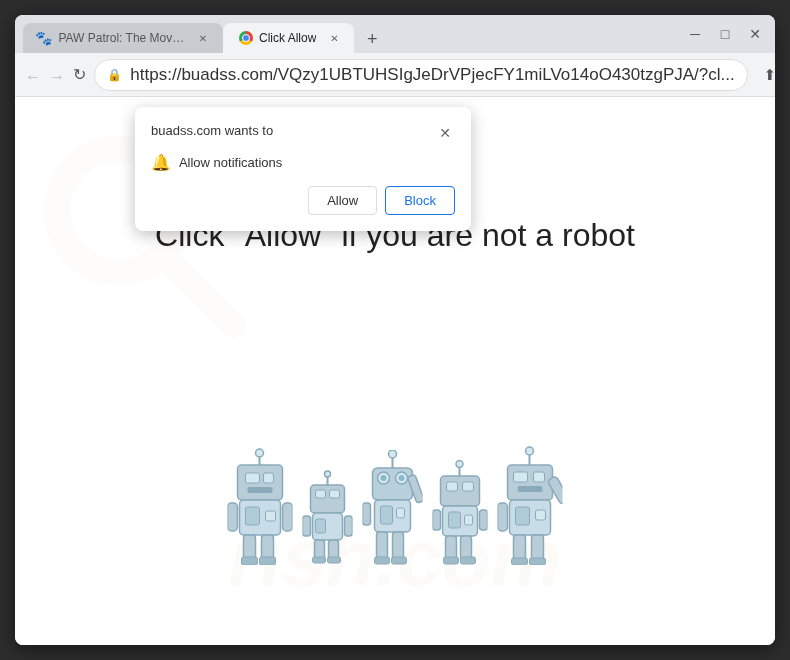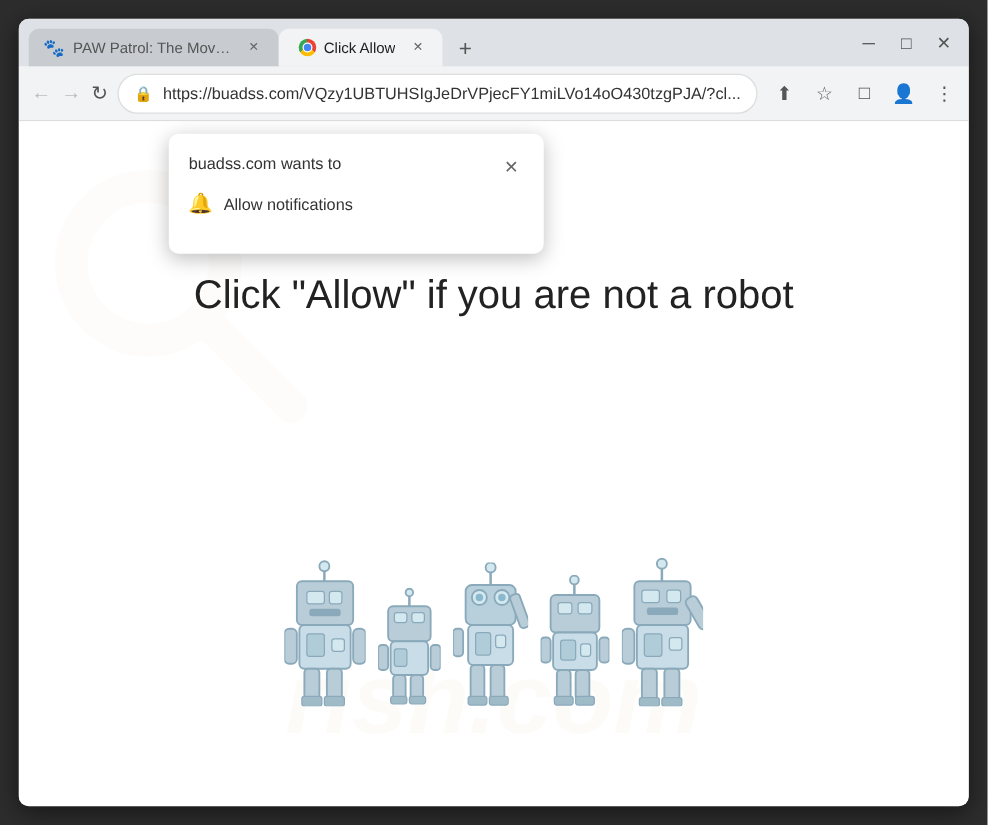--- a/index.html
+++ b/index.html
@@ -160,21 +160,21 @@
       color: #333;
     }
 
     .lock-icon {
       font-size: 12px;
       color: #444;
     }
 
     .url-text {
       flex: 1;
-      font-size: 13px;
+      font-size: 17px;
       color: #333;
       overflow: hidden;
       text-overflow: ellipsis;
       white-space: nowrap;
     }
 
     .address-actions {
       display: flex;
       gap: 4px;
       align-items: center;
@@ -236,21 +236,21 @@
       align-items: flex-end;
       gap: 10px;
       z-index: 1;
     }
 
     
     .notification-popup {
       position: absolute;
       top: 10px;
       left: 120px;
-      width: 300px;
+      width: 336px;
       background: #fff;
       border-radius: 8px;
       box-shadow: 0 4px 16px rgba(0,0,0,0.25);
       z-index: 100;
       padding: 16px;
     }
 
     .popup-header {
       display: flex;
       justify-content: space-between;
@@ -498,16 +498,20 @@
       <div class="popup-header">
         <span class="popup-title">buadss.com wants to</span>
         <span class="popup-close">✕</span>
       </div>
 
       <div class="popup-permission">
         <span class="bell-icon">🔔</span>
         <span class="permission-text">Allow notifications</span>
       </div>
 
+      <div class="popup-buttons">
+        <button class="btn-allow">Allow</button>
+        <button class="btn-block">Block</button>
+      </div>
     </div>
 
   </div>
 </div>
 
 </body></html>

